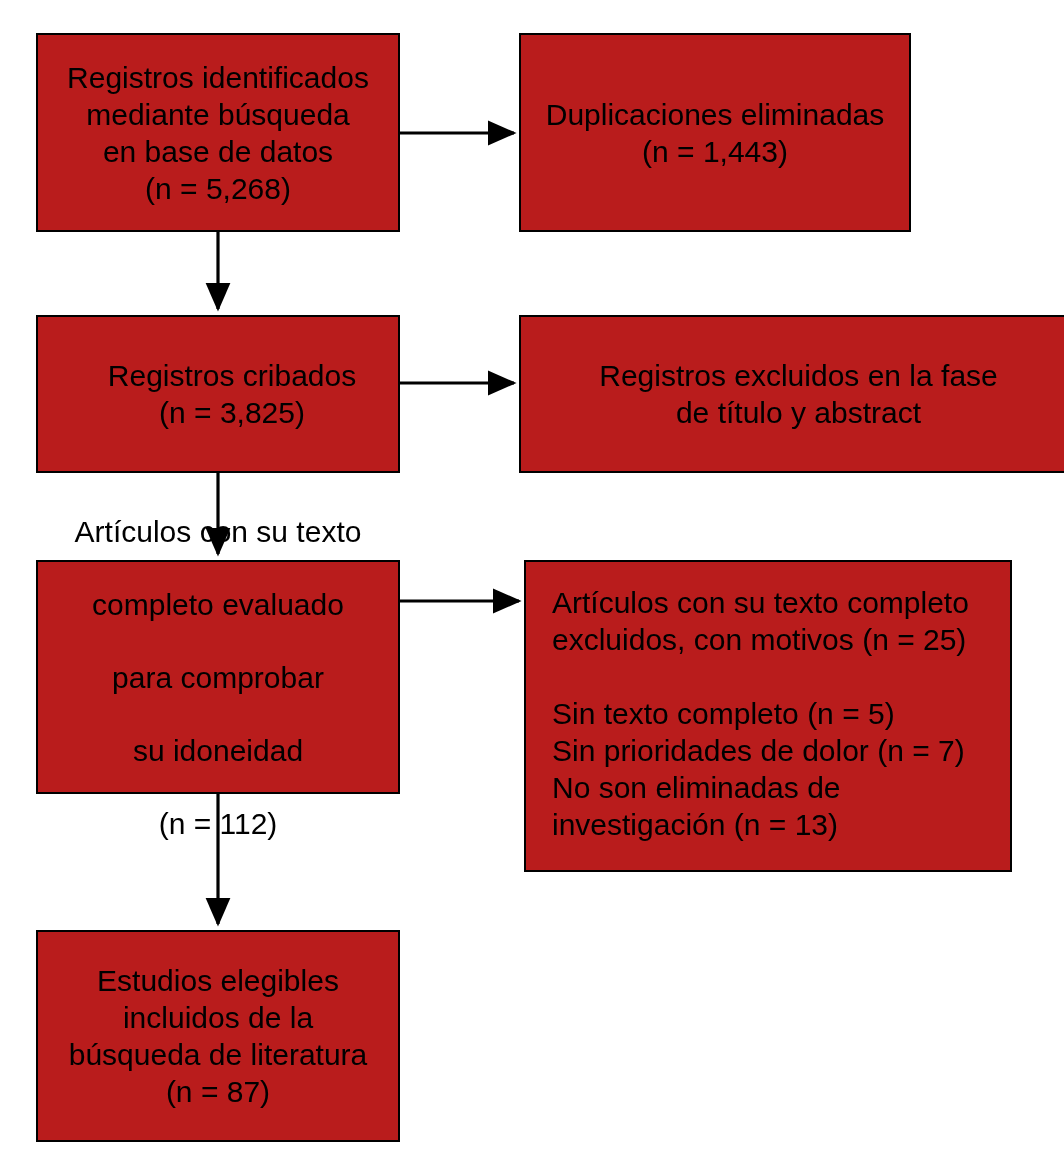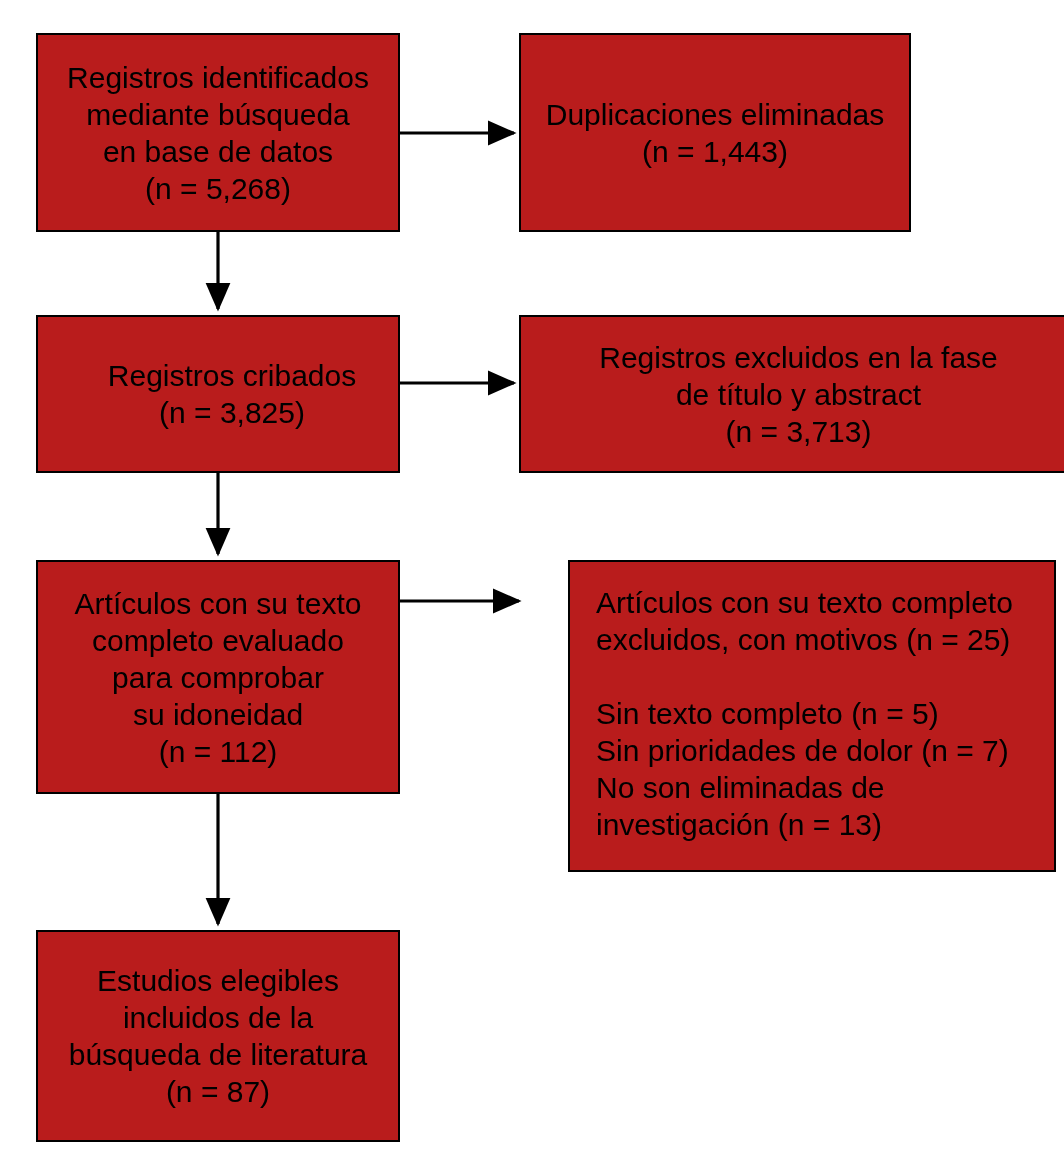--- a/index.html
+++ b/index.html
@@ -46,22 +46,22 @@
     white-space: pre;
   }
   .line.spacer {
     height: 37px;
   }
   
   #box-identified   { left: 36px;  top: 33px;   width: 364px; height: 199px; }
   #box-duplicates   { left: 519px; top: 33px;   width: 392px; height: 199px; }
   #box-screened     { left: 36px;  top: 315px;  width: 364px; height: 158px; padding-left: 28px; }
   #box-excluded-ta  { left: 519px; top: 315px;  width: 559px; height: 158px; }
-  #box-fulltext     { left: 36px;  top: 560px;  width: 364px; height: 234px; }
-  #box-excl-reasons { left: 524px; top: 560px;  width: 488px; height: 312px; margin-left: 44px; }
+  #box-fulltext     { left: 36px;  top: 560px;  width: 364px; height: 234px; gap: 36px; }
+  #box-excl-reasons { left: 524px; top: 560px;  width: 488px; height: 312px; }
   #box-included     { left: 36px;  top: 930px;  width: 364px; height: 212px; align-items: center; }
 
   svg.connectors {
     position: absolute;
     left: 0;
     top: 0;
     width: 1064px;
     height: 1158px;
     pointer-events: none;
   }
@@ -116,21 +116,20 @@
   </div>
 
   <div class="box" id="box-screened">
     <span class="line">Registros cribados</span>
     <span class="line">(n = 3,825)</span>
   </div>
 
   <div class="box" id="box-excluded-ta">
     <span class="line">Registros excluidos en la fase</span>
     <span class="line">de título y abstract</span>
-    <span class="line">(n = 3,713)</span>
   </div>
 
   <div class="box" id="box-fulltext">
     <span class="line">Artículos con su texto</span>
     <span class="line">completo evaluado</span>
     <span class="line">para comprobar</span>
     <span class="line">su idoneidad</span>
     <span class="line">(n = 112)</span>
   </div>
 

